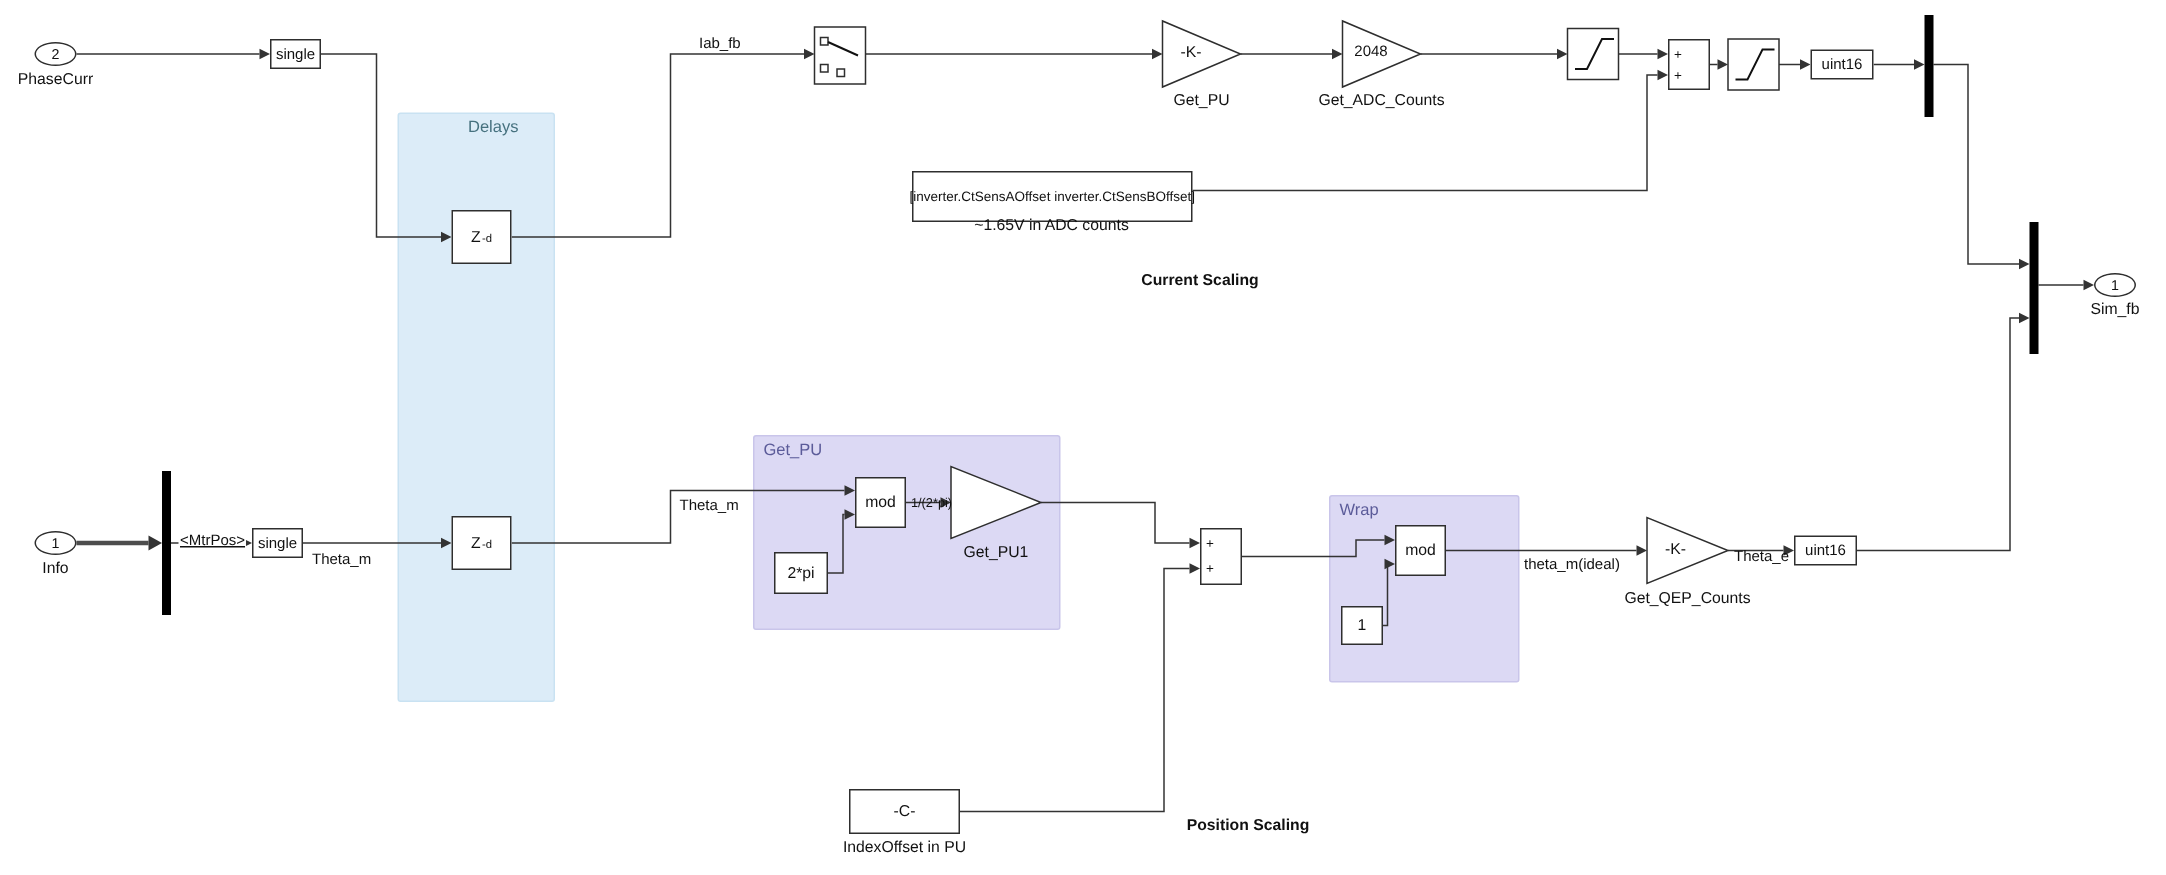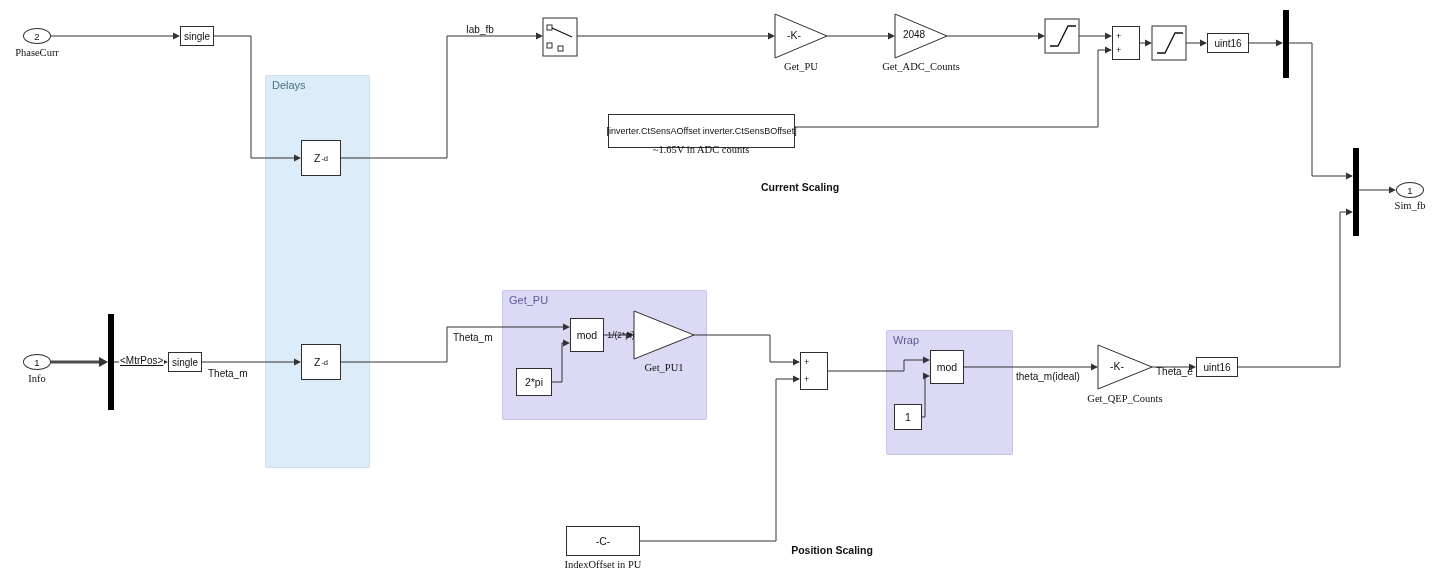--- a/index.html
+++ b/index.html
@@ -1,37 +1,37 @@
 <!DOCTYPE html>
 <html><head>
 <meta charset="utf-8">
 <style>
   html,body{margin:0;padding:0;background:#fff;}
   .canvas{position:relative;width:1444px;height:583px;background:#ffffff;
           font-family:"Liberation Sans",sans-serif;color:#111;overflow:hidden;}
   .area{position:absolute;z-index:1;border-radius:2px;box-sizing:border-box;}
-  .area.blue{background:#dcecf8;border:1px solid #c9e2f2;}
+  .area.blue{background:#dcecf8;border:1px solid #c9e2f2;padding-left:40px;}
   .area.lav{background:#dcd9f4;border:1px solid #c9c5ea;}
   .area-label{font-size:11px;padding:3px 6px;white-space:nowrap;}
   .area.blue .area-label{color:#46717f;}
   .area.lav .area-label{color:#5b5b99;}
   svg.wires{position:absolute;left:0;top:0;z-index:2;}
   .wire{stroke:#333;stroke-width:1;fill:none;}
   .wire.bus{stroke:#4d4d4d;stroke-width:3;}
   .arr{fill:#333;stroke:none;}
   .shape{fill:#ffffff;stroke:#2e2e2e;stroke-width:1;}
   .icon-line{stroke:#111;stroke-width:1.3;fill:none;}
   .muxbar{fill:#000;stroke:none;}
   .blk{position:absolute;z-index:3;box-sizing:border-box;background:#fff;border:1px solid #2e2e2e;
        display:flex;align-items:center;justify-content:center;font-size:10.5px;white-space:nowrap;}
   .blk sup{font-size:7.5px;margin-left:1px;}
   .port{position:absolute;z-index:3;box-sizing:border-box;width:28px;height:16px;background:#fff;
         border:1px solid #2e2e2e;border-radius:50%;display:flex;align-items:center;justify-content:center;
         font-size:9.5px;}
-  .lbl{position:absolute;z-index:3;font-size:10.5px;white-space:nowrap;transform:translateX(-50%);text-align:right;font-family:Liberation Serif, serif;}
+  .lbl{position:absolute;z-index:3;font-size:10.5px;white-space:nowrap;transform:translateX(-50%);text-align:right;}
   .sig{position:absolute;z-index:3;font-size:10px;white-space:nowrap;}
   .sig.onwire{background:#fff;padding:0 1px;text-decoration:underline;}
   .ann{position:absolute;z-index:3;font-size:10.5px;white-space:nowrap;transform:translateX(-50%);font-weight:bold;}
   .gaintext{position:absolute;z-index:3;text-align:center;white-space:nowrap;}
   .plus{position:absolute;left:3px;font-size:9px;line-height:9px;}
 </style>
 </head>
 <body>
 
 <div class="canvas">

